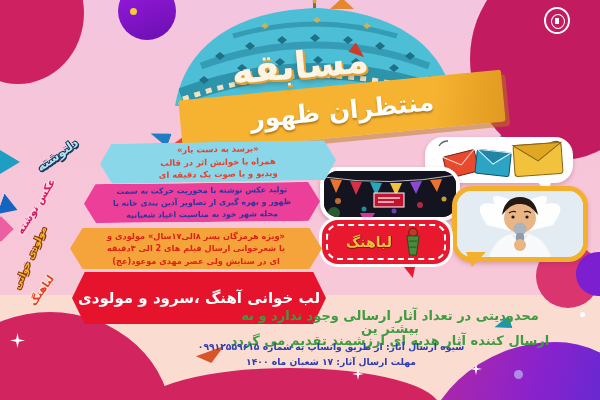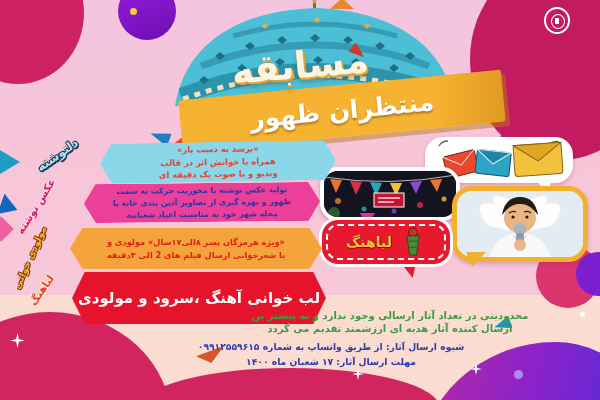--- a/index.html
+++ b/index.html
@@ -74,21 +74,21 @@
   .boy-card{left:452px;top:186px;width:126px;height:66px;border:5px solid #f2b02c;border-radius:20px;
     background:#e3ecf3;overflow:hidden;box-sizing:content-box;box-shadow:0 2px 4px rgba(120,30,80,.25);}
   .boy-tail{left:466px;top:252px;width:20px;height:15px;background:#f2b02c;clip-path:polygon(0 0,100% 0,30% 100%);}
   .lab-card{left:322px;top:220px;width:128px;height:44px;border-radius:16px;background:#e8192e;
     box-shadow:0 0 0 3px rgba(255,255,255,.95);outline:2px dashed #fff;outline-offset:-6px;
     display:flex;align-items:center;justify-content:center;gap:8px;}
   .lab-tail{left:400px;top:262px;width:16px;height:16px;background:#e8192e;clip-path:polygon(0 0,100% 0,80% 100%);}
   .lab-word{font-size:14px;font-weight:bold;color:#f2c23c;text-shadow:0 1px 0 #7a1212,1px 0 0 #7a1212;}
   
   .note{left:225px;top:310px;width:330px;text-align:center;color:#3f9b42;
-    font-size:10px;font-weight:bold;line-height:12.6px;}
+    font-size:13px;font-weight:bold;line-height:12.6px;}
   .send{left:160px;top:340px;width:342px;text-align:center;color:#2e3cb2;
     font-size:9.2px;font-weight:bold;line-height:14.5px;}
   .mark-teal{left:494px;top:318px;width:17px;height:13px;background:#1f96ad;
     clip-path:polygon(100% 0,0 50%,100% 100%);transform:rotate(-18deg);}
   .mark-orange{left:196px;top:346px;width:28px;height:17px;background:#d8542a;
     clip-path:polygon(0 60%,100% 0,55% 100%);}
 </style>
 </head>
 <body>
 
@@ -249,20 +249,21 @@
     <div>ویدیو و یا صوت یک دقیقه ای</div>
   </div>
   <div class="abs ribbon box2">
     <div>تولید عکس نوشته با محوریت حرکت به سمت</div>
     <div>ظهور و بهره گیری از تصاویر آذین بندی خانه یا</div>
     <div>محله شهر خود به مناسبت اعیاد شعبانیه</div>
   </div>
   <div class="abs ribbon box3">
     <div>«ویژه هرمزگان پسر ۸الی۱۷سال» مولودی و</div>
     <div>یا شعرخوانی ارسال فیلم های 2 الی ۳دقیقه</div>
+    <div>ای در ستایش ولی عصر مهدی موعود(عج)</div>
   </div>
   <div class="abs ribbon box4">
     <div>لب خوانی آهنگ ،سرود و مولودی</div>
   </div>
 
   <div class="abs cat cat1">دلنوشته</div>
   <div class="abs cat cat2">عکس نوشته</div>
   <div class="abs cat cat3">مولودی خوانی</div>
   <div class="abs cat cat4">لباهنگ</div>
 

